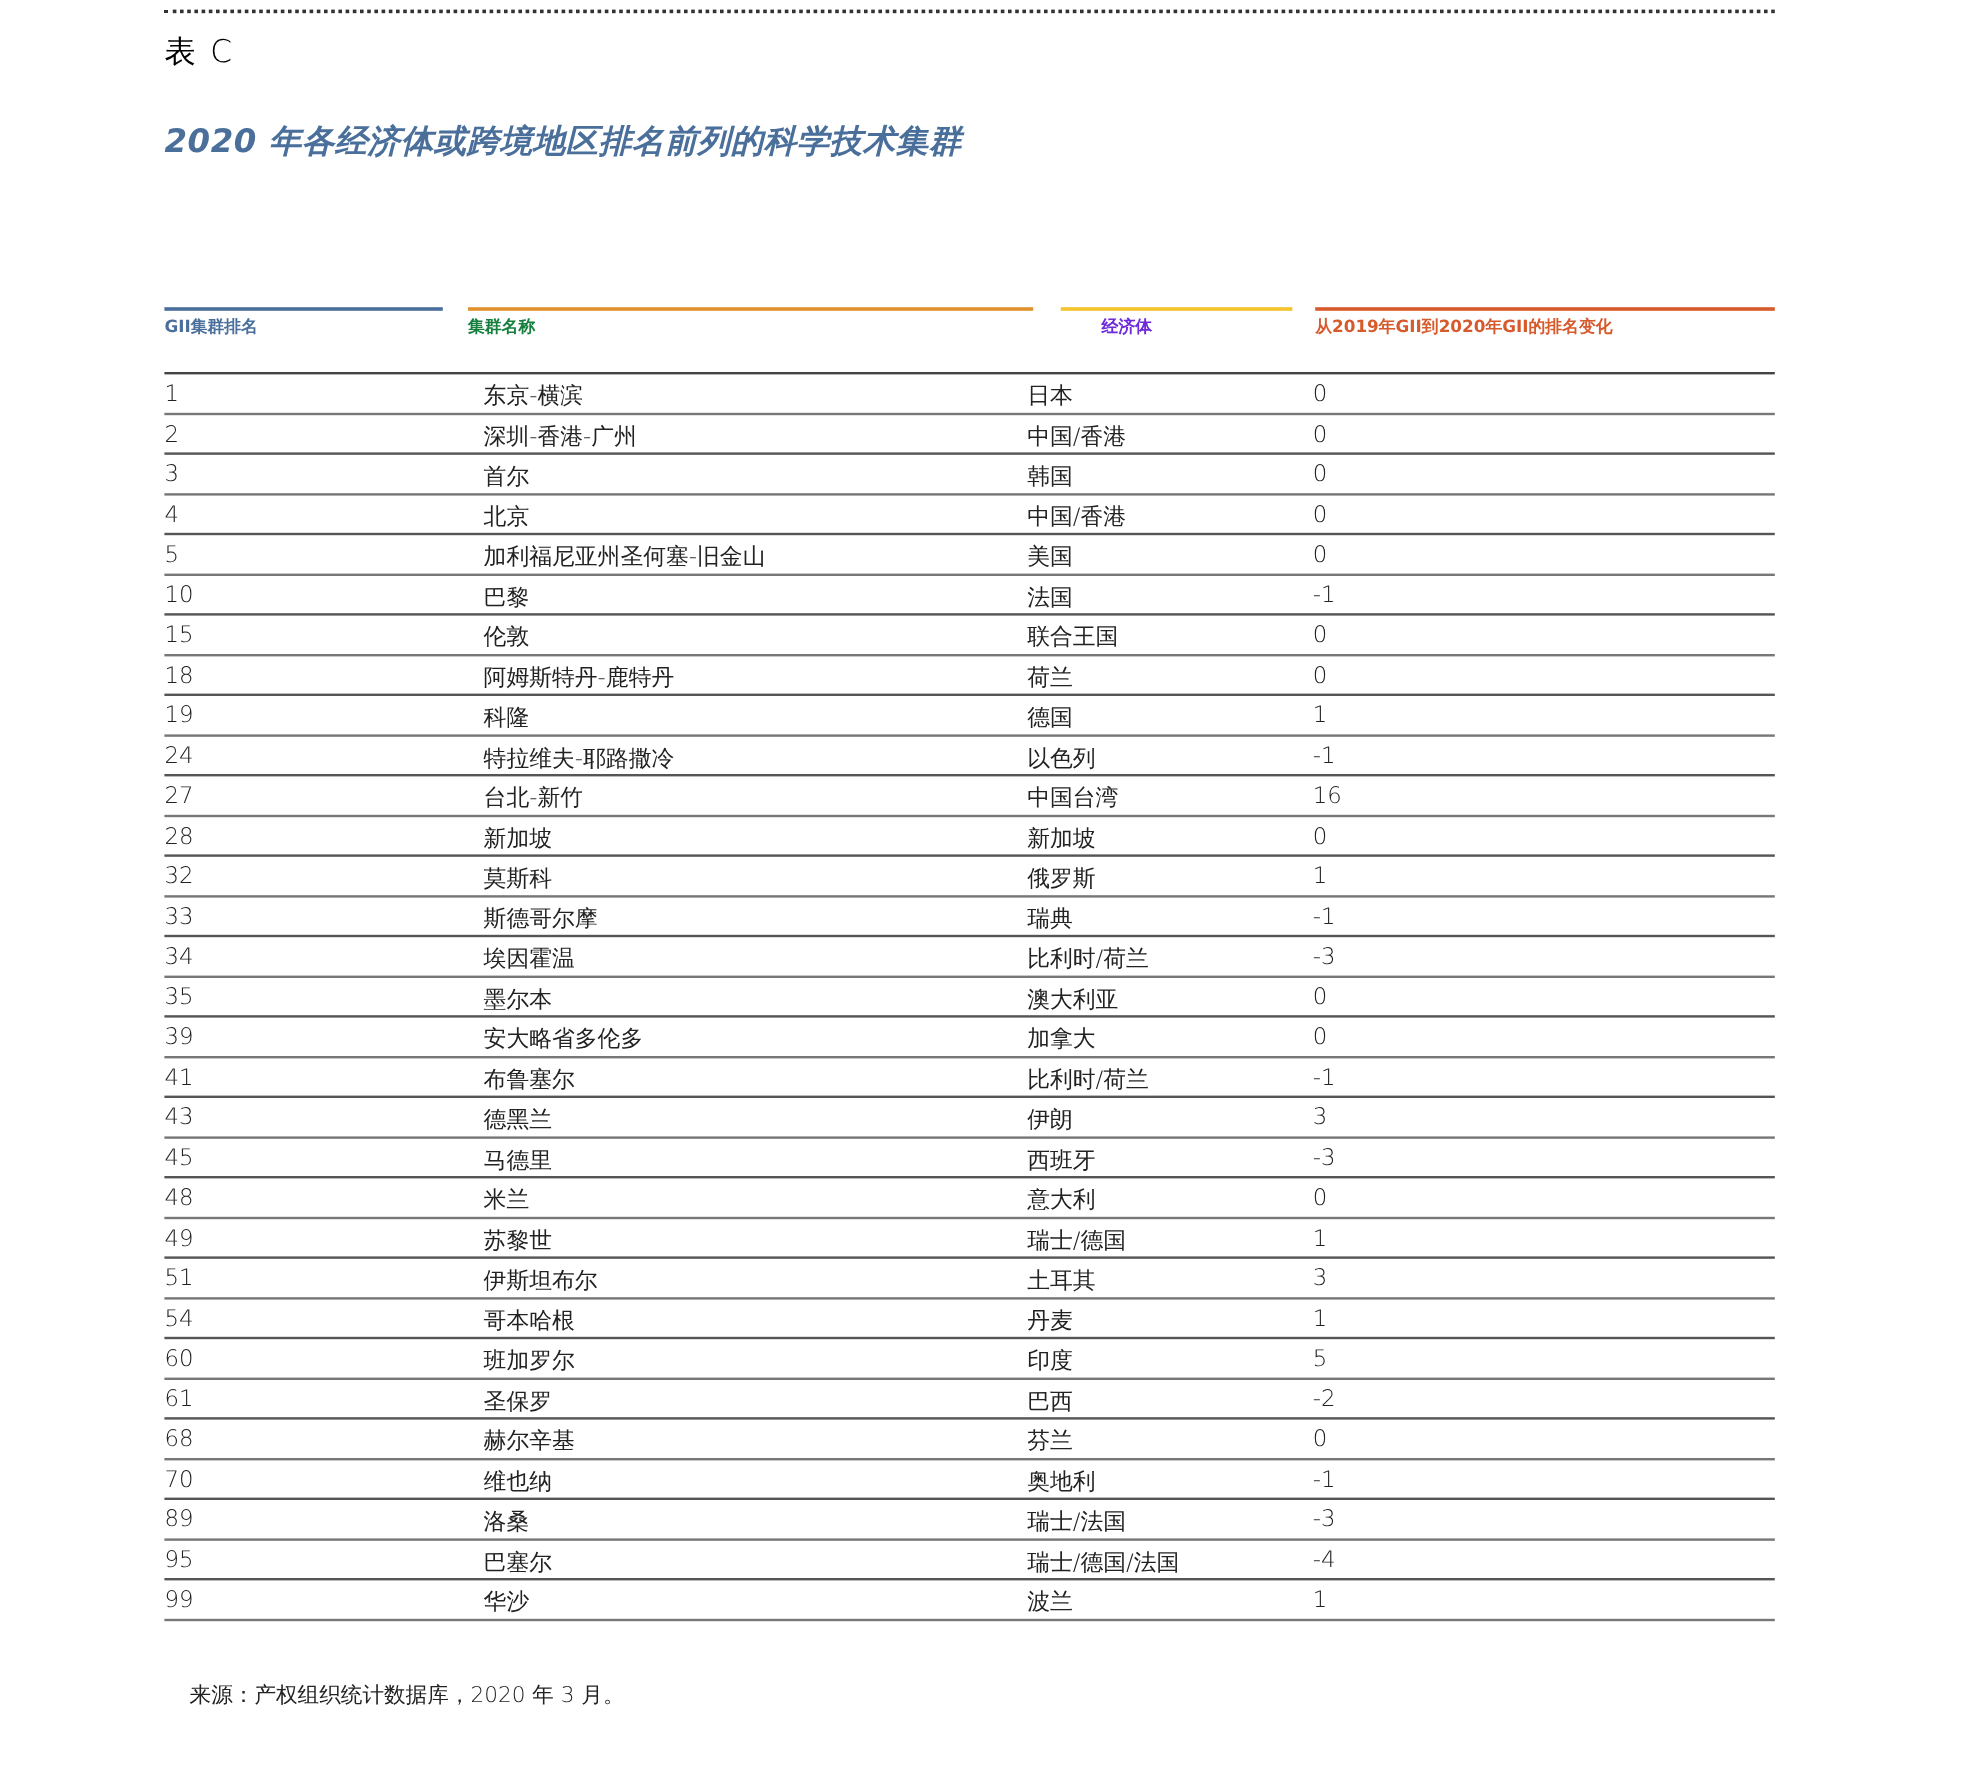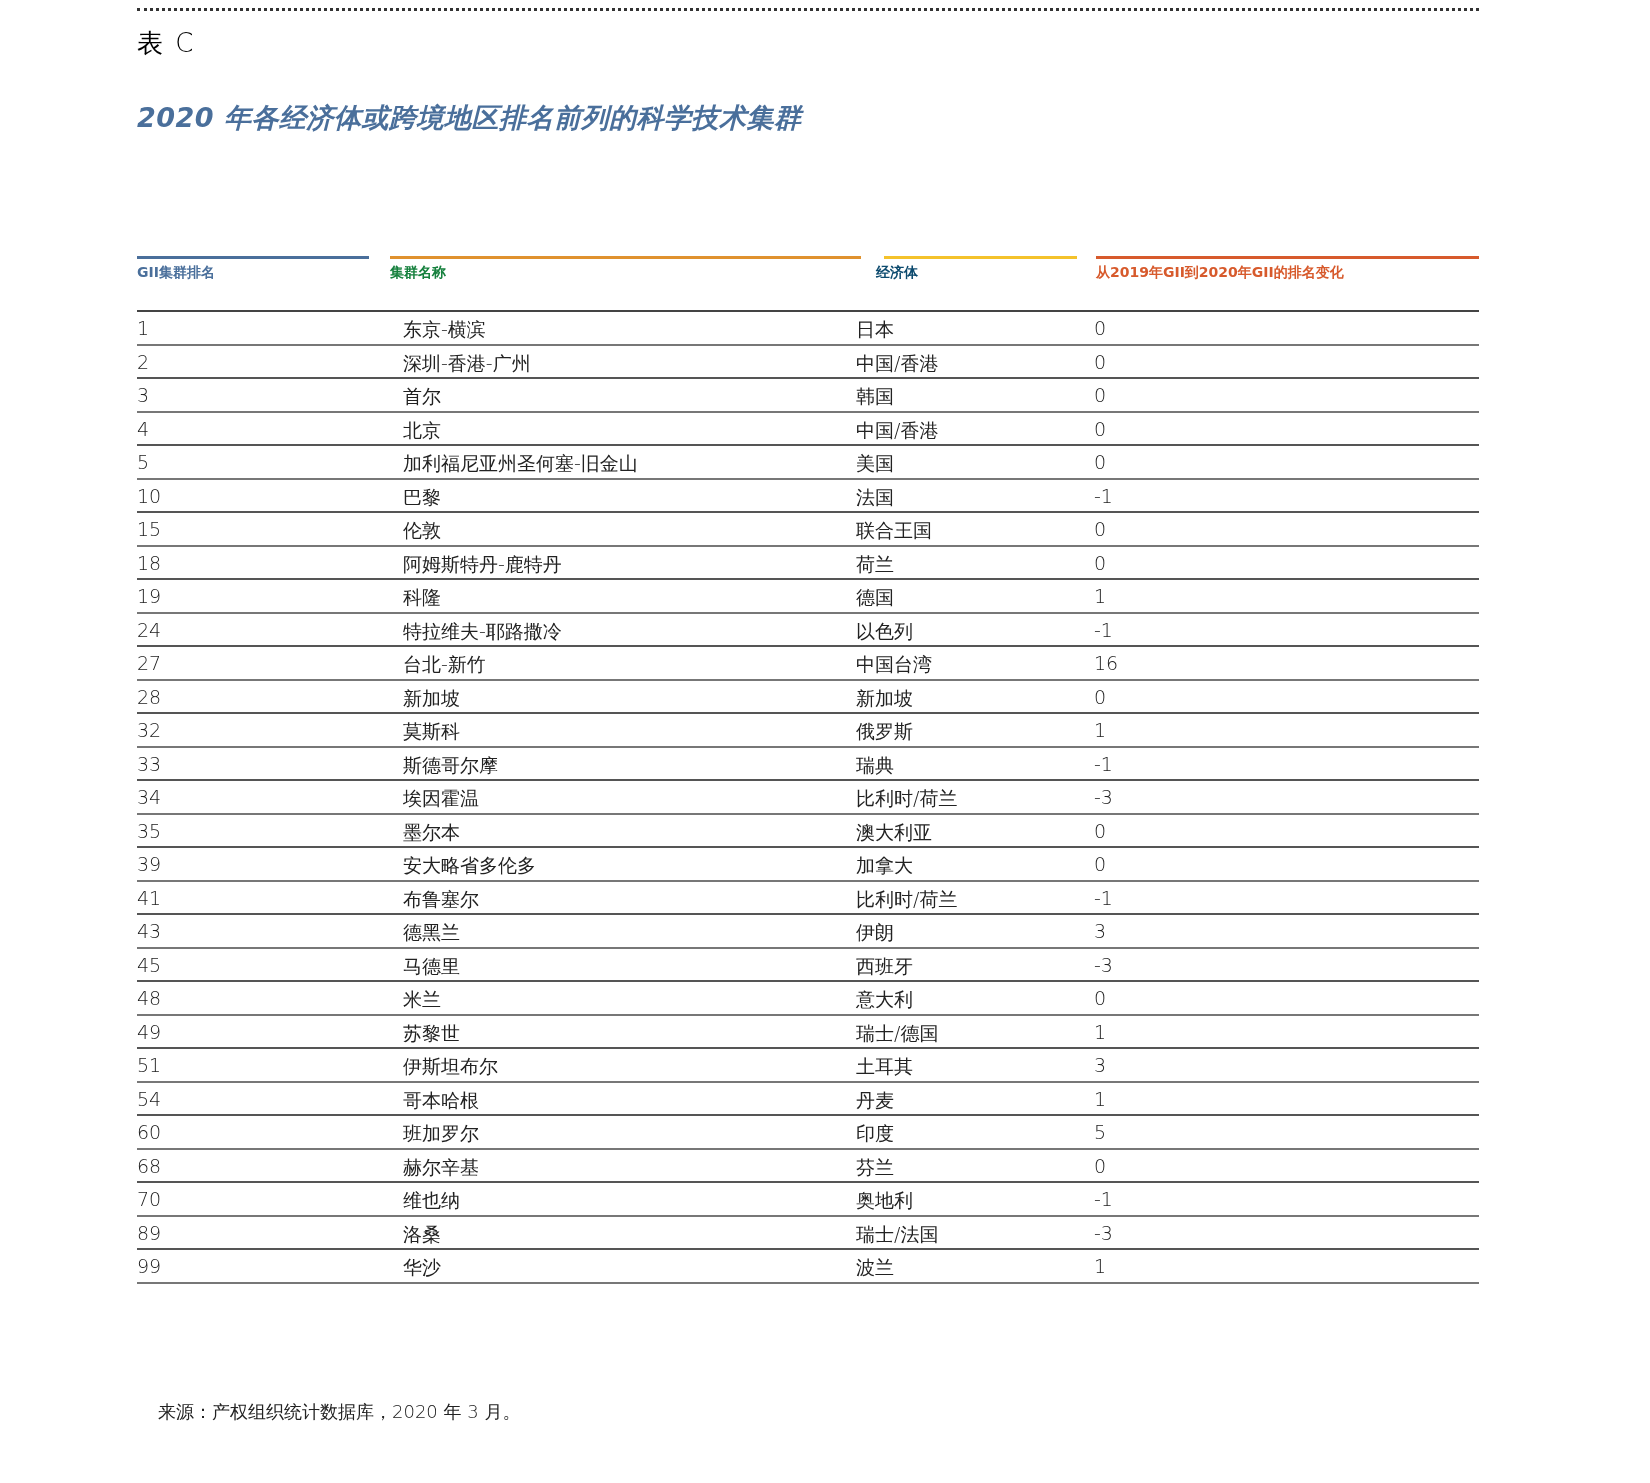--- a/index.html
+++ b/index.html
@@ -31,21 +31,21 @@
 <div class="table-label">表 C</div>
 <div class="page-title">2020 年各经济体或跨境地区排名前列的科学技术集群</div>
 
 <div class="hdr-rule" style="left:137px;width:232px;background:#4a6f9b;"></div>
 <div class="hdr-rule" style="left:390px;width:471px;background:#e0922e;"></div>
 <div class="hdr-rule" style="left:884px;width:193px;background:#f4c22b;"></div>
 <div class="hdr-rule" style="left:1096px;width:383px;background:#d75a2c;"></div>
 
 <div class="hdr-text" style="left:137px;color:#4a6f9b;">GII集群排名</div>
 <div class="hdr-text" style="left:390px;color:#15803d;">集群名称</div>
-<div class="hdr-text" style="left:876px;color:#0c4a6e;">经济体</div>
+<div class="hdr-text" style="left:918px;color:#6d28d9;">经济体</div>
 <div class="hdr-text" style="left:1096px;color:#d75a2c;">从2019年GII到2020年GII的排名变化</div>
 
 <div class="table">
   <div class="rule-top"></div>
   <div id="rows">
       <div class="row">
         <span class="cell c-rank">1</span>
         <span class="cell c-name">东京-横滨</span>
         <span class="cell c-econ">日本</span>
         <span class="cell c-chg">0</span>
@@ -188,38 +188,50 @@
         <span class="cell c-econ">丹麦</span>
         <span class="cell c-chg">1</span>
       </div>
       <div class="row">
         <span class="cell c-rank">60</span>
         <span class="cell c-name">班加罗尔</span>
         <span class="cell c-econ">印度</span>
         <span class="cell c-chg">5</span>
       </div>
       <div class="row">
+        <span class="cell c-rank">61</span>
+        <span class="cell c-name">圣保罗</span>
+        <span class="cell c-econ">巴西</span>
+        <span class="cell c-chg">-2</span>
+      </div>
+      <div class="row">
         <span class="cell c-rank">68</span>
         <span class="cell c-name">赫尔辛基</span>
         <span class="cell c-econ">芬兰</span>
         <span class="cell c-chg">0</span>
       </div>
       <div class="row">
         <span class="cell c-rank">70</span>
         <span class="cell c-name">维也纳</span>
         <span class="cell c-econ">奥地利</span>
         <span class="cell c-chg">-1</span>
       </div>
       <div class="row">
         <span class="cell c-rank">89</span>
         <span class="cell c-name">洛桑</span>
         <span class="cell c-econ">瑞士/法国</span>
         <span class="cell c-chg">-3</span>
       </div>
       <div class="row">
+        <span class="cell c-rank">95</span>
+        <span class="cell c-name">巴塞尔</span>
+        <span class="cell c-econ">瑞士/德国/法国</span>
+        <span class="cell c-chg">-4</span>
+      </div>
+      <div class="row">
         <span class="cell c-rank">99</span>
         <span class="cell c-name">华沙</span>
         <span class="cell c-econ">波兰</span>
         <span class="cell c-chg">1</span>
       </div>
     </div>
 </div>
 
 <div class="footer">来源：产权组织统计数据库，2020 年 3 月。</div>
 

